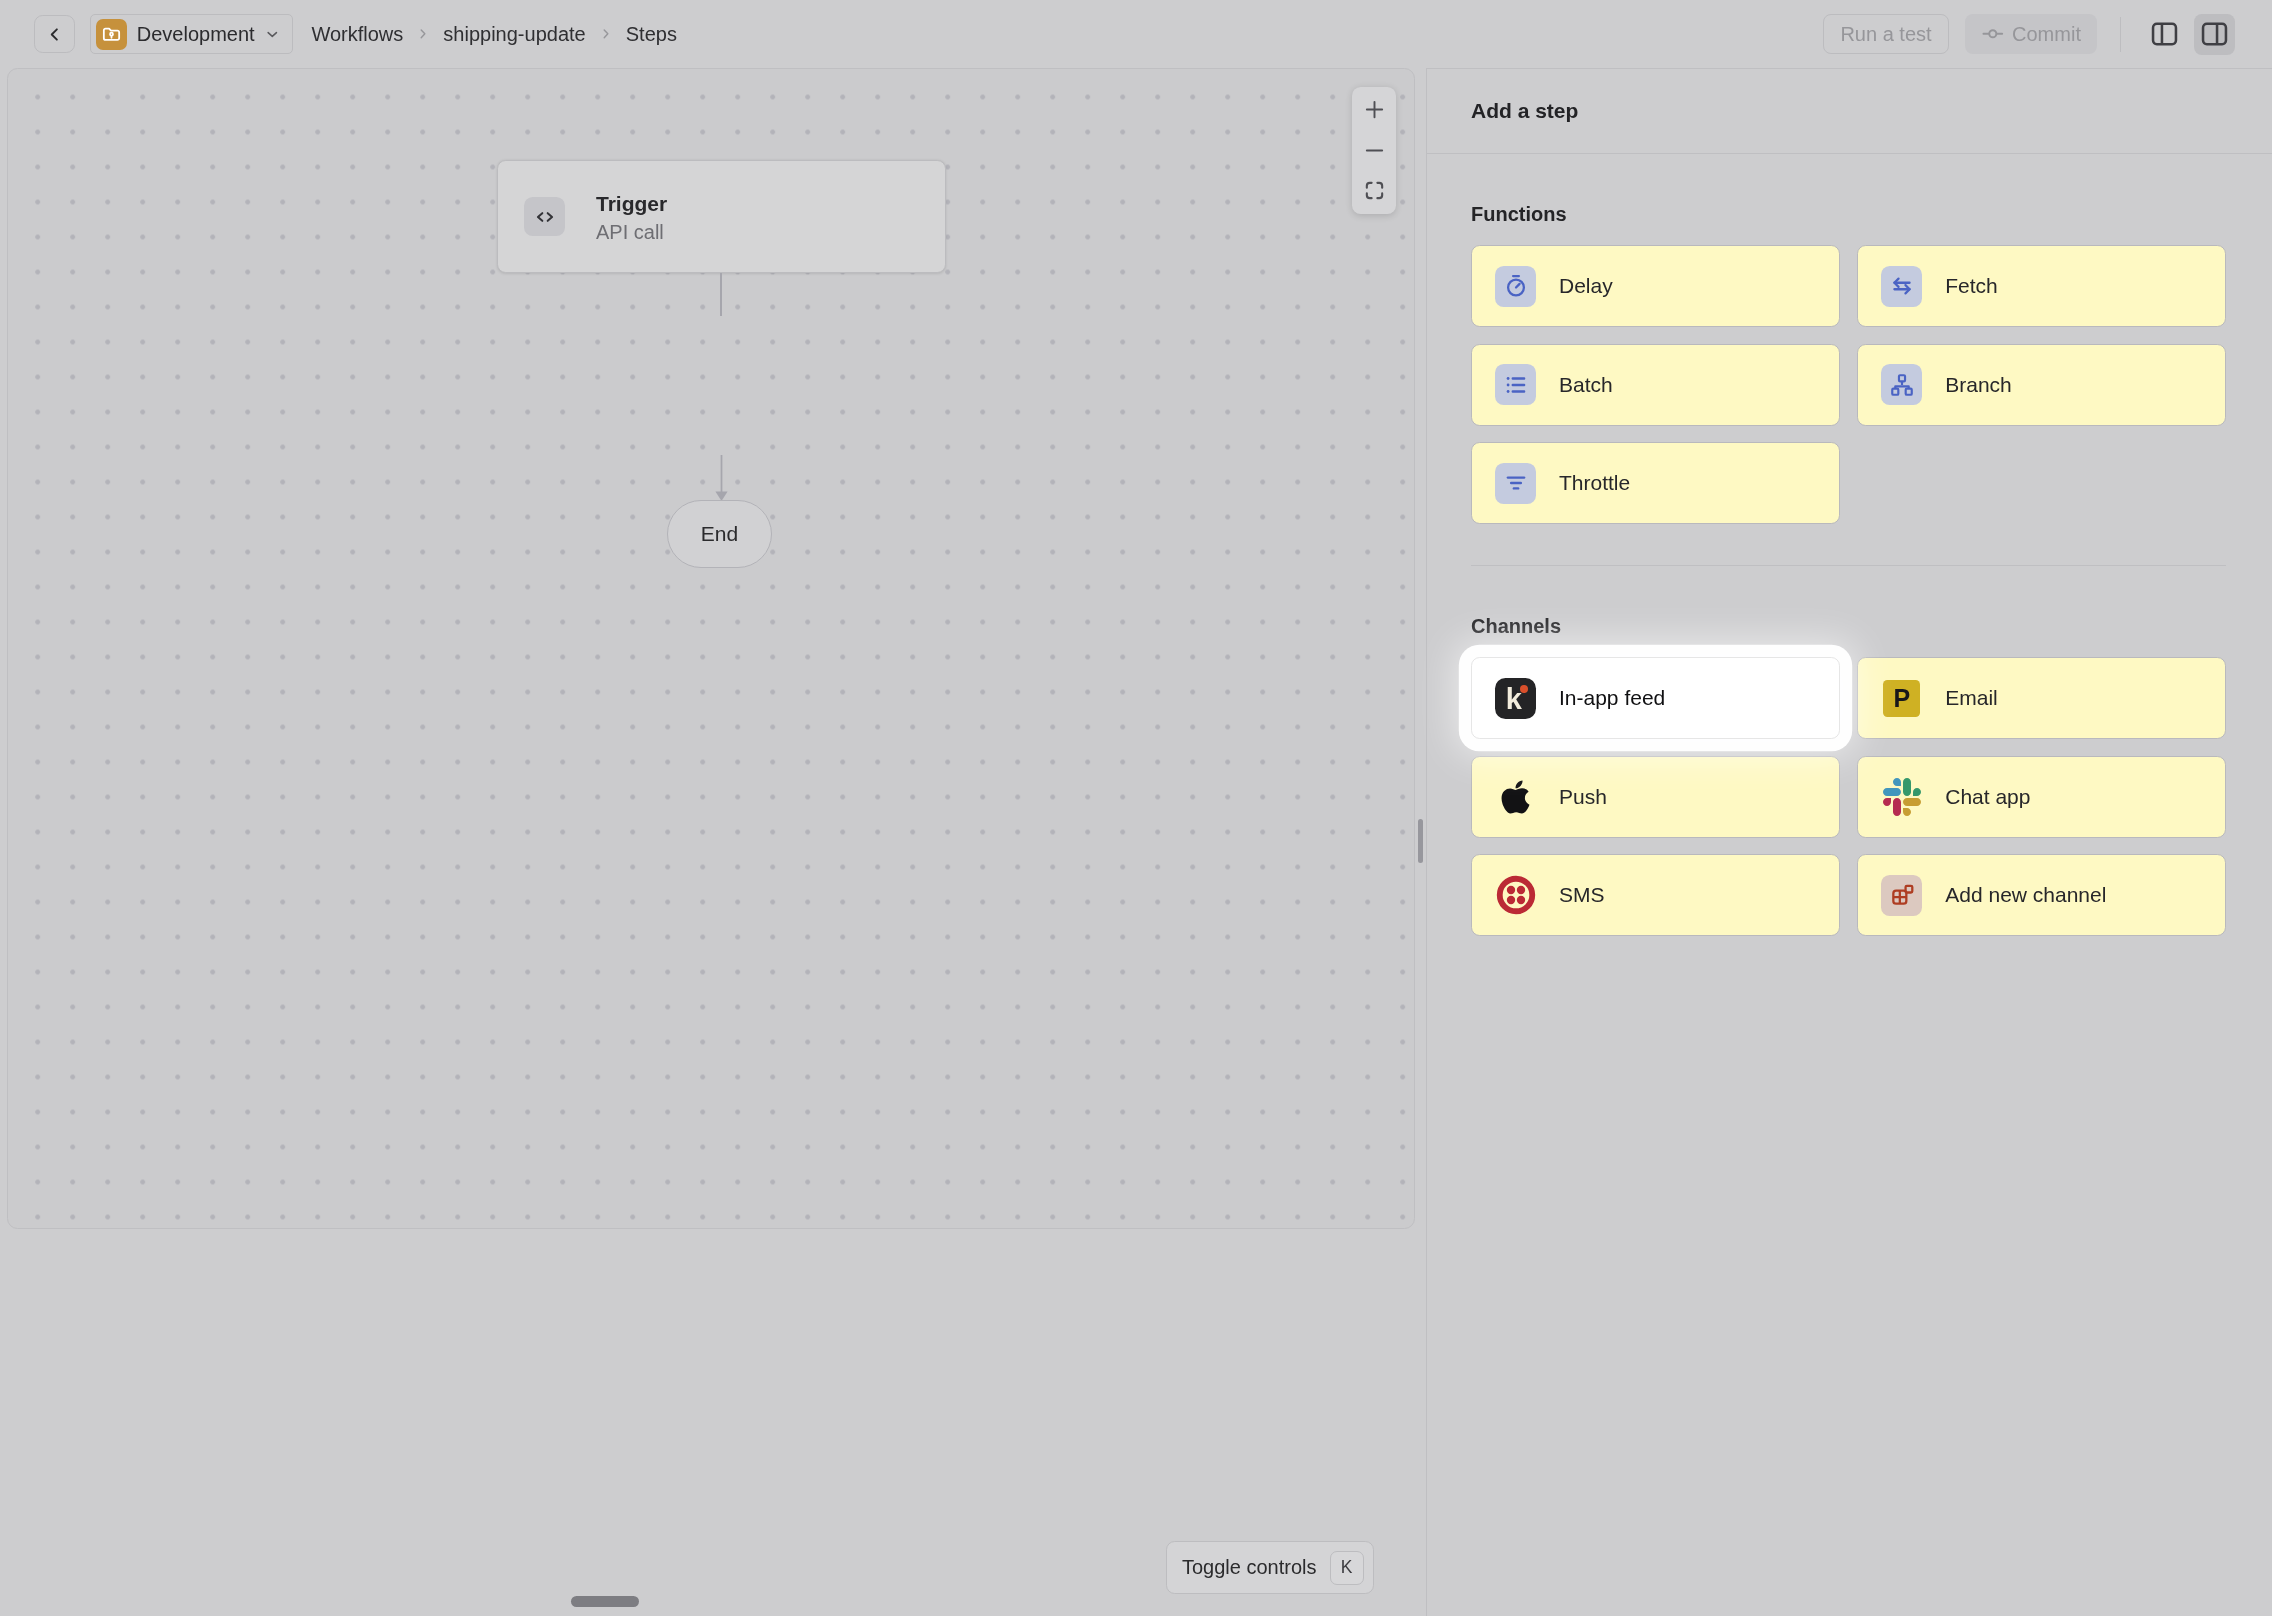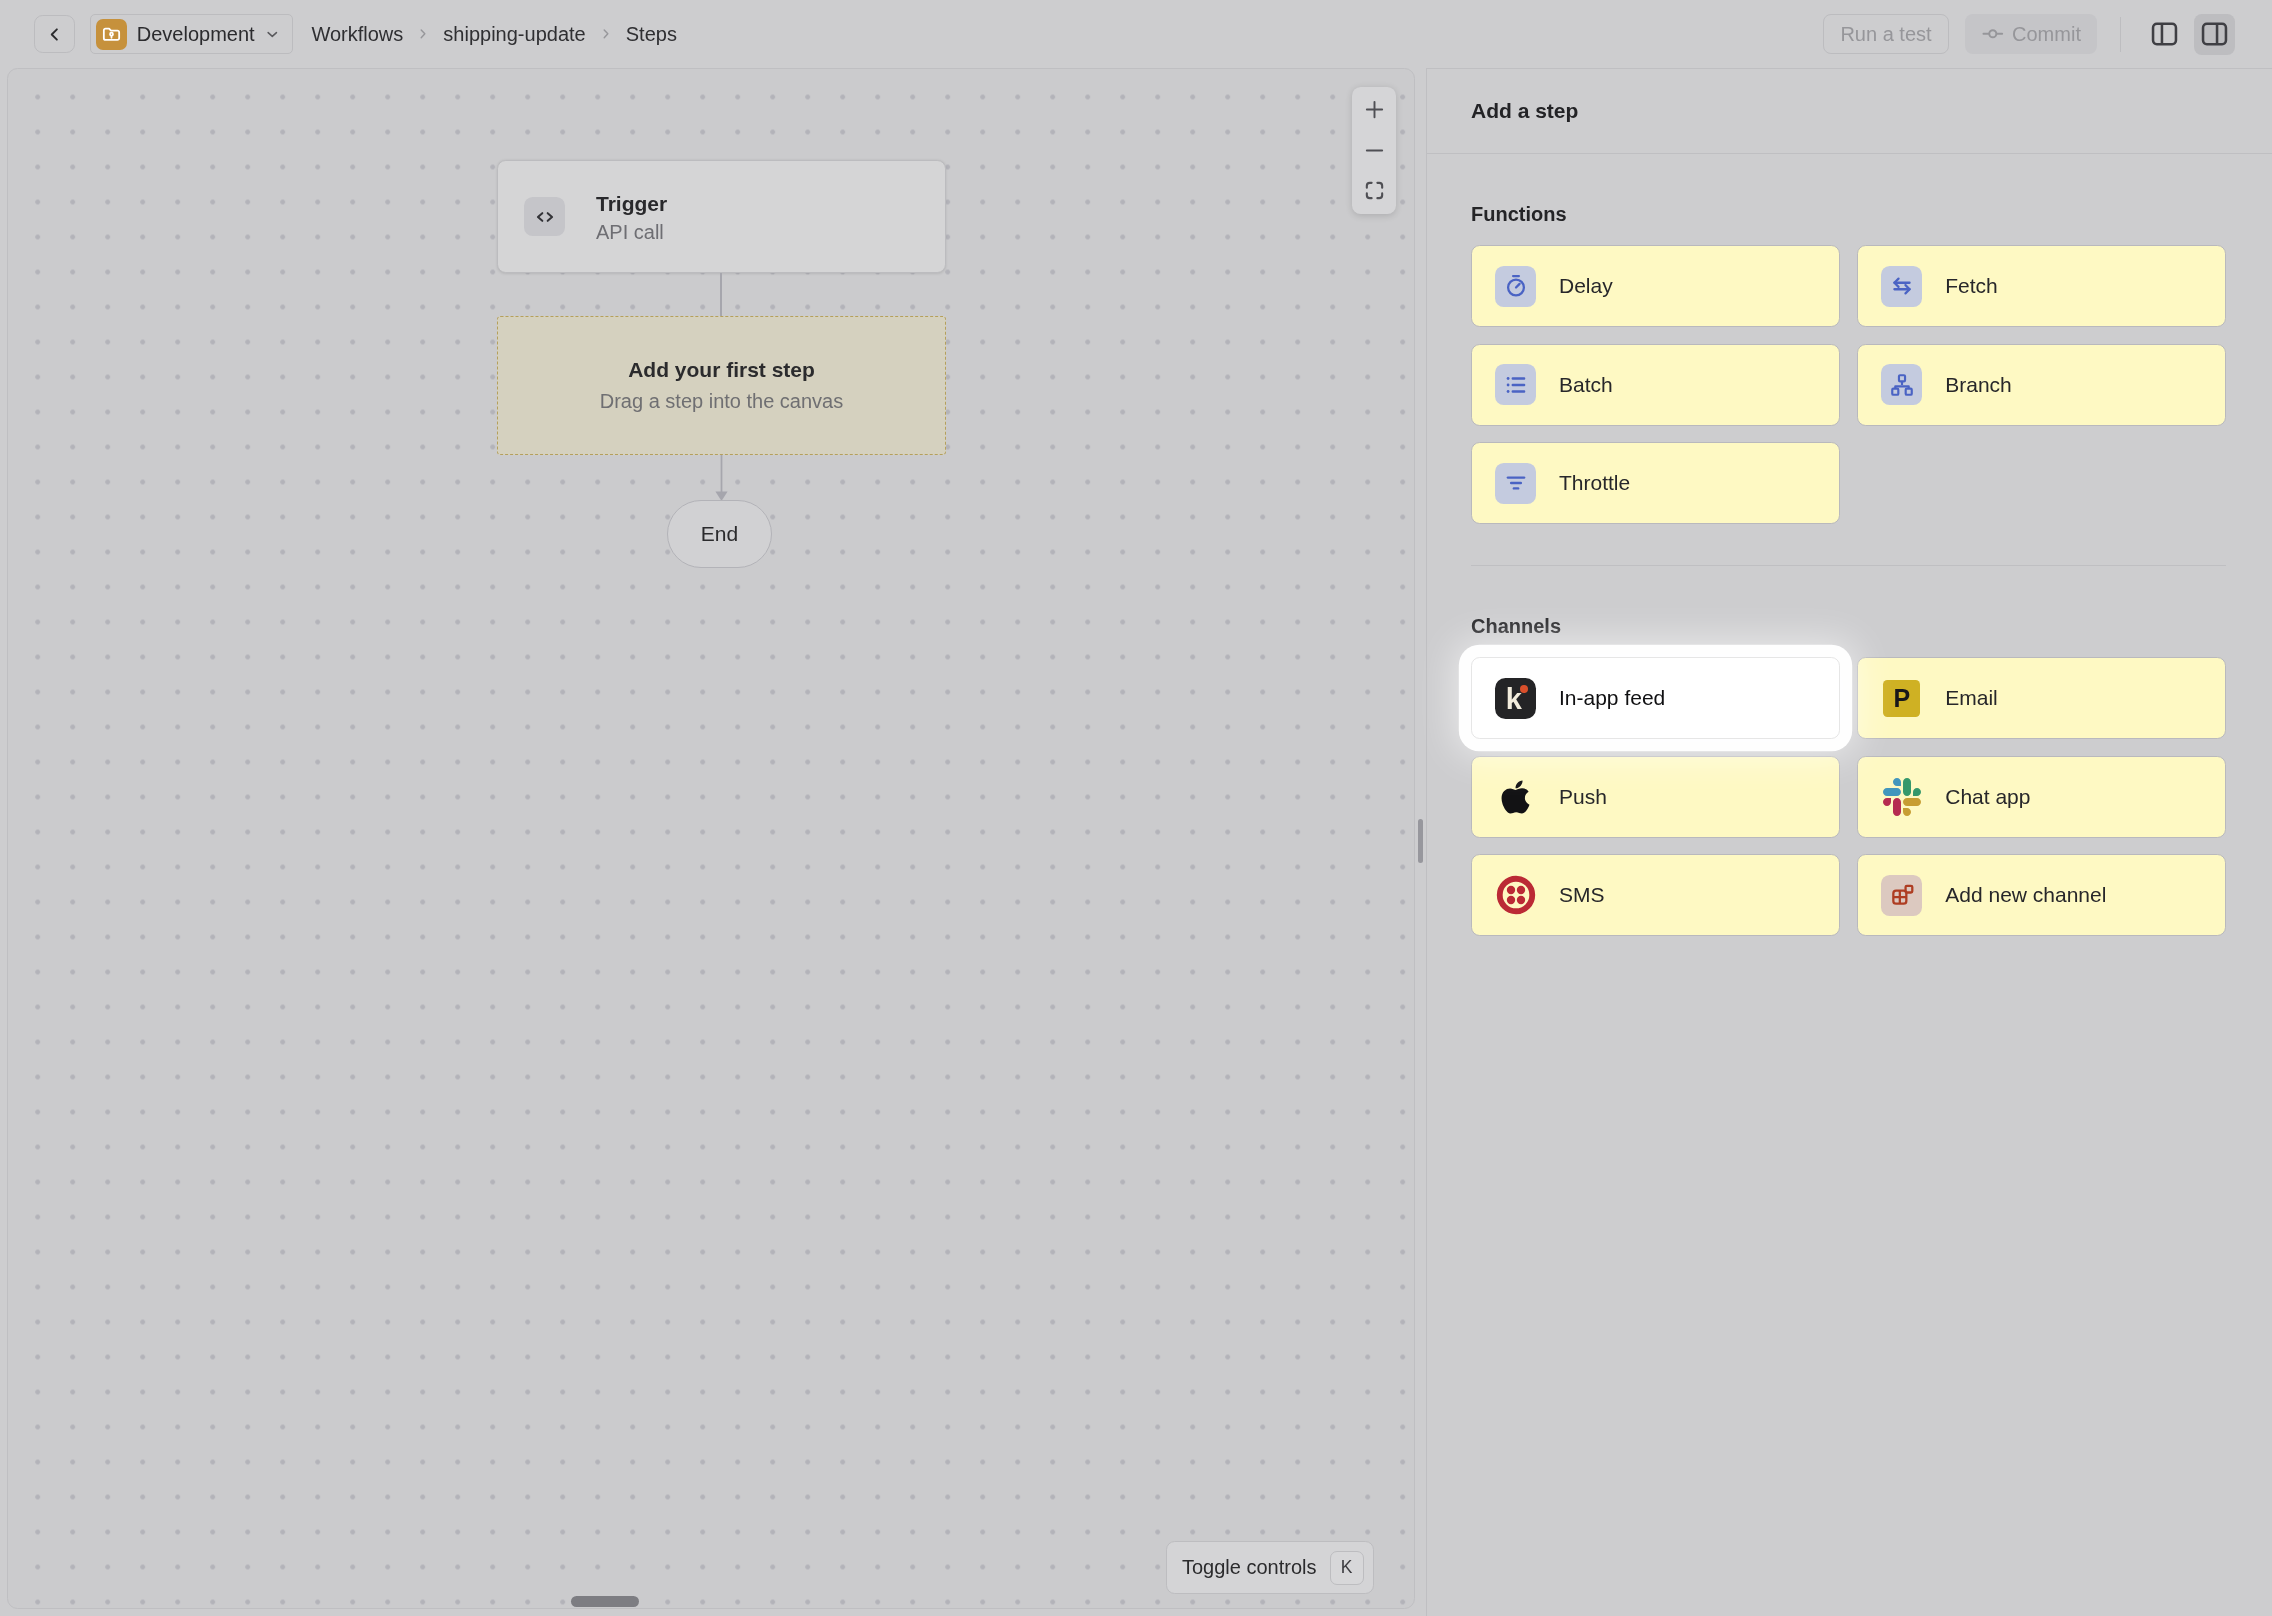--- a/index.html
+++ b/index.html
@@ -29,21 +29,21 @@
   .btn-runtest { height:40px; padding:0 16.6px; border:1.3px solid #bcbcbf; border-radius:7.9px;
     background:transparent; font-size:20px; font-weight:500; color:#96969a; cursor:pointer; }
   .btn-commit { height:40px; margin-left:15.7px; padding:0 15.7px; border:none; border-radius:7.9px;
     background:#c5c5c8; display:flex; align-items:center; gap:7.9px;
     font-size:20px; font-weight:500; color:#96969a; cursor:pointer; }
   .topdivider { width:1.7px; height:35px; background:#bdbdc0; margin:0 23px; }
   .paneltoggle { width:41px; height:41px; border-radius:7.9px; display:grid; place-items:center; cursor:pointer; }
   .paneltoggle.active { background:#bdbdc0; }
 
   
-  .canvas { position:absolute; left:7px; top:68px; width:1408px; height:1541px;
+  .canvas { position:absolute; left:7px; top:68px; width:1408px; height:1161px;
     border:1.3px solid #bfbfc2; border-radius:10.5px;
     background-color:#cbcbcd;
     background-image:radial-gradient(circle, #b3b3b9 2.1px, transparent 2.6px);
     background-size:35px 35px; background-position:12.2px 10.5px; }
 
   .node-trigger { position:absolute; left:489px; top:91px; width:449px; height:113px;
     background:#d5d5d6; border:1.3px solid #bcbcbf; border-radius:8.7px;
     box-shadow:0 0.9px 2.6px rgba(0,0,0,.10);
     display:flex; align-items:center; padding:0 26px; gap:31px; cursor:pointer; }
   .trigger-iconbox { width:41px; height:39px; background:#c5c5c9; border-radius:8.7px;
@@ -197,24 +197,20 @@
           </svg>
       </span>
       <span>
         <div class="trigger-title">Trigger</div>
         <div class="trigger-sub">API call</div>
       </span>
     </div>
 
     <div class="connector1"></div>
 
-    <div class="placeholder">
-      <div class="placeholder-title">Add your first step</div>
-      <div class="placeholder-sub">Drag a step into the canvas</div>
-    </div>
 
     <svg class="connector2" width="21" height="46" viewBox="0 0 24 53">
         <line x1="12" y1="0" x2="12" y2="44" stroke="#a6a6ad" stroke-width="2"></line>
         <polygon points="5,42 19,42 12,53" fill="#a6a6ad"></polygon>
       </svg>
 
     <div class="node-end">End</div>
 
     <div class="zoomctrl">
       <span class="zoombtn">

